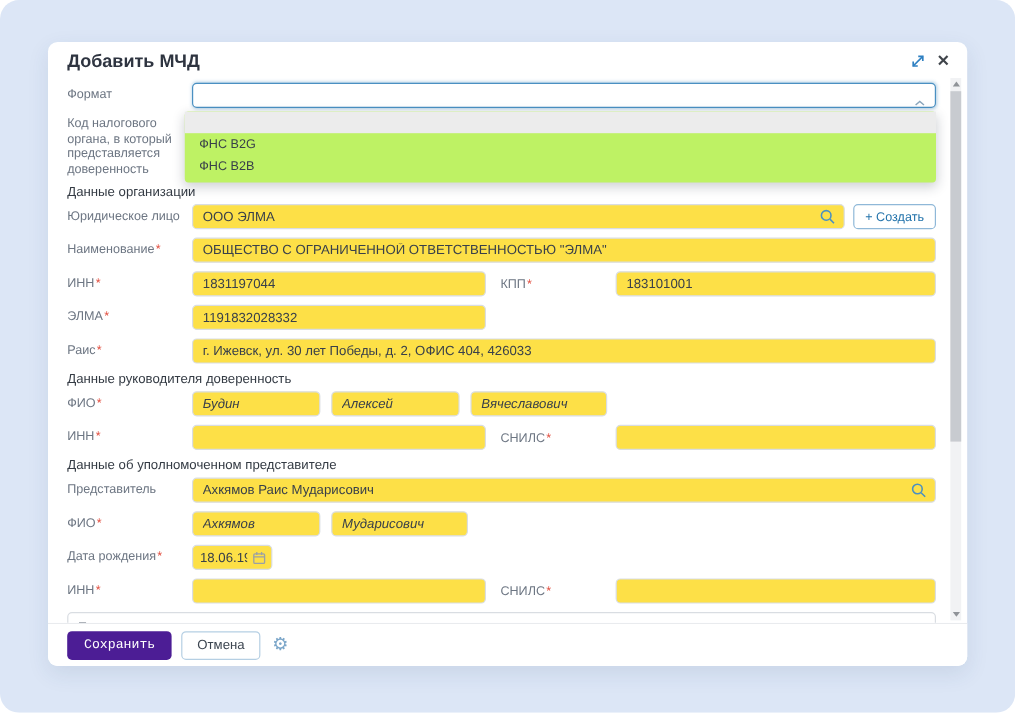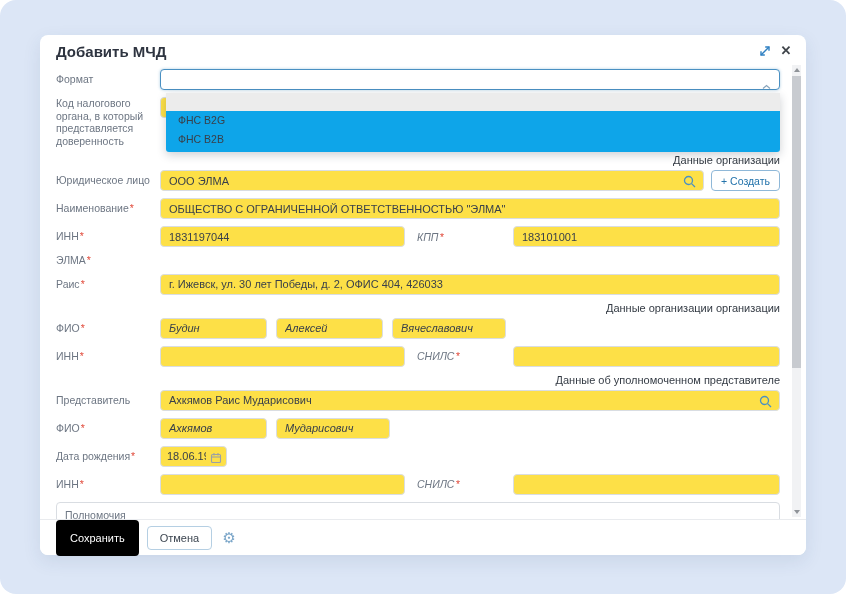--- a/index.html
+++ b/index.html
@@ -21,33 +21,33 @@
 
   .row { display:flex; align-items:center; margin-bottom:7px; position:relative; }
   .row.top { align-items:flex-start; }
   .lbl { flex:0 0 104px; padding-right:6px; font-size:10.5px; line-height:12.5px; color:#6d7683; }
   .req::after { content:"*"; color:#e14b3c; margin-left:1px; }
   .field { flex:1; display:flex; align-items:center; position:relative; }
 
   .inp { height:21px; width:100%; border:1px solid #d9dde2; border-radius:4px; background:#fde047;
          font-size:11px; color:#39404a; padding:0 8px; font-family:inherit; outline:none; }
   .inp.small { width:245px; flex:0 0 245px; }
-  .lbl2 { flex:0 0 96px; margin-left:12px; font-size:10.5px; color:#6d7683;font-style:italic; }
+  .lbl2 { flex:0 0 96px; margin-left:12px; font-size:10.5px; color:#6d7683; }
   .fio .inp { flex:0 0 107px; width:107px; margin-right:9px;font-style:italic; }
   .fio .inp.mid { flex:0 0 107px; }
   .fio .inp.last { flex:0 0 114px; width:114px; margin-right:0; }
 
-  .section-title { font-size:11px; color:#343b44; margin:2px 0 4px 0;text-align:right; }
+  .section-title { font-size:11px; color:#343b44; margin:2px 0 4px 0; }
 
   
   .select-open { position:relative; height:21px; width:100%; border:1px solid #4a90c2; border-radius:4px;
                  background:#fff; box-shadow:0 0 3px rgba(74,144,194,.45); }
   .caret-up { position:absolute; right:8px; top:6px; }
 
-  .dropdown { position:absolute; z-index:20; left:110px; right:0; top:24px; background:#0ea5e9;
+  .dropdown { position:absolute; z-index:20; left:98px; right:0; top:24px; background:#bef264;
               border-radius:3px; box-shadow:0 3px 10px rgba(30,40,60,.22); padding-bottom:3px; }
   .dd-empty { height:18px; background:#ececec; }
   .dd-opt { height:19px; line-height:19px; padding:0 12px; font-size:10.5px; color:#39404a; cursor:pointer; }
 
   .iconed { position:relative; flex:1; }
   .iconed .inp { padding-right:26px; }
   .in-ico { position:absolute; right:8px; top:4px; }
 
   .create-btn { flex:0 0 auto; margin-left:7px; height:21px; padding:0 9px; background:#fff;
                 border:1px solid #8fb8d8; border-radius:4px; color:#2373ab; font-size:10.5px;
@@ -57,22 +57,22 @@
   .date-wrap .inp { padding-right:20px; padding-left:6px; }
   .date-wrap .in-ico { right:5px; }
 
   .clipped-box { height:40px; border:1px solid #d9dde2; border-radius:4px; padding:6px 8px;
                  font-size:10.5px; color:#6d7683; }
 
   
   .modal-footer { position:absolute; left:0; right:0; bottom:0; height:36px; border-top:1px solid #e9ebee;
                   display:flex; align-items:center; padding:0 16px; gap:8px; background:#fff;
                   border-radius:0 0 8px 8px; }
-  .btn-save { height:36px; padding:0 14px; background:#000000; color:#fff; border:none; border-radius:4px;
-              font-size:11px; font-family:Liberation Sans, sans-serif; cursor:pointer; }
+  .btn-save { height:24px; padding:0 14px; background:#4c1d95; color:#fff; border:none; border-radius:4px;
+              font-size:11px; font-family:Liberation Mono, monospace; cursor:pointer; }
   .btn-cancel { height:24px; padding:0 12px; background:#fff; color:#3c4550; border:1px solid #b5cfe3;
                 border-radius:4px; font-size:11px; font-family:inherit; cursor:pointer; }
   .gear { font-size:15px; color:#7ba6c9; line-height:24px; margin-left:2px; cursor:pointer; }
 
   
   .sb-track { position:absolute; right:5px; top:30px; bottom:38px; width:9px; background:#f1f2f4; z-index:30; }
   .sb-btn { position:absolute; left:0; width:9px; height:10px; display:flex; align-items:center; justify-content:center; cursor:pointer; }
   .sb-up { top:0; } .sb-down { bottom:0; }
   .tri-up { width:0; height:0; border-left:3px solid transparent; border-right:3px solid transparent; border-bottom:4px solid #8f9398; }
   .tri-down { width:0; height:0; border-left:3px solid transparent; border-right:3px solid transparent; border-top:4px solid #8f9398; }
@@ -152,30 +152,33 @@
         <div class="lbl req">ИНН</div>
         <div class="field">
           <input class="inp small" value="1831197044" style="">
           <div class="lbl2 req">КПП</div>
           <input class="inp" value="183101001" style="">
         </div>
       </div>
 
       <div class="row">
         <div class="lbl req">ЭЛМА</div>
+        <div class="field">
+            <input class="inp small" value="1191832028332" style="">
+          </div>
       </div>
 
       <div class="row">
         <div class="lbl req">Раис</div>
         <div class="field">
             <input class="inp" value="г. Ижевск, ул. 30 лет Победы, д. 2, ОФИС 404, 426033" style="">
           </div>
       </div>
 
-      <div class="section-title">Данные организации организации</div>
+      <div class="section-title">Данные руководителя доверенность</div>
 
       <div class="row">
         <div class="lbl req">ФИО</div>
         <div class="field fio">
           <input class="inp" value="Будин" style="">
           <input class="inp mid" value="Алексей" style="">
           <input class="inp last" value="Вячеславович" style="">
         </div>
       </div>
 

